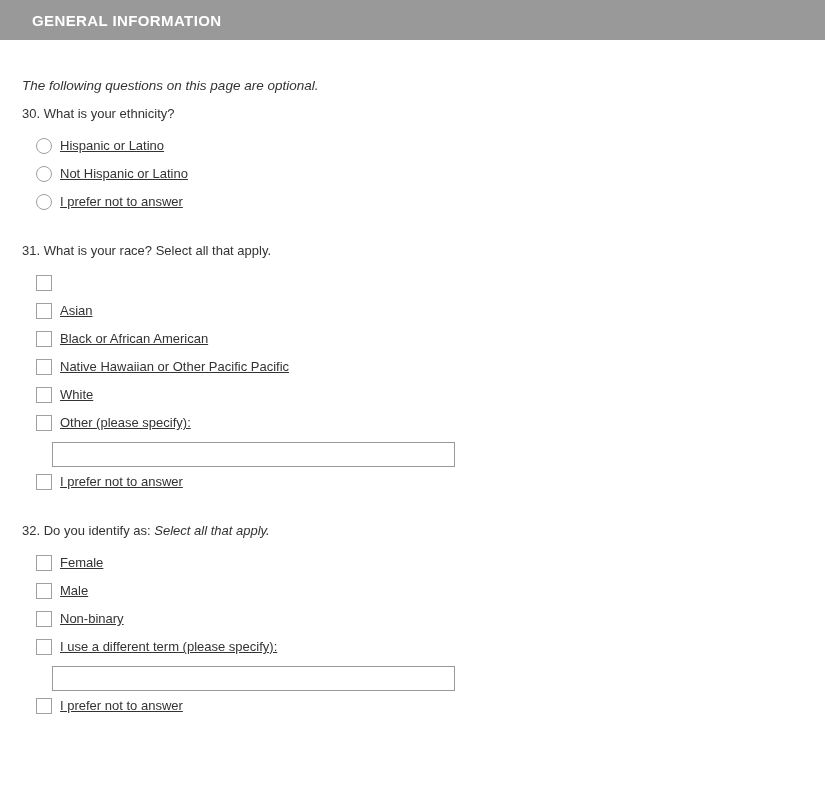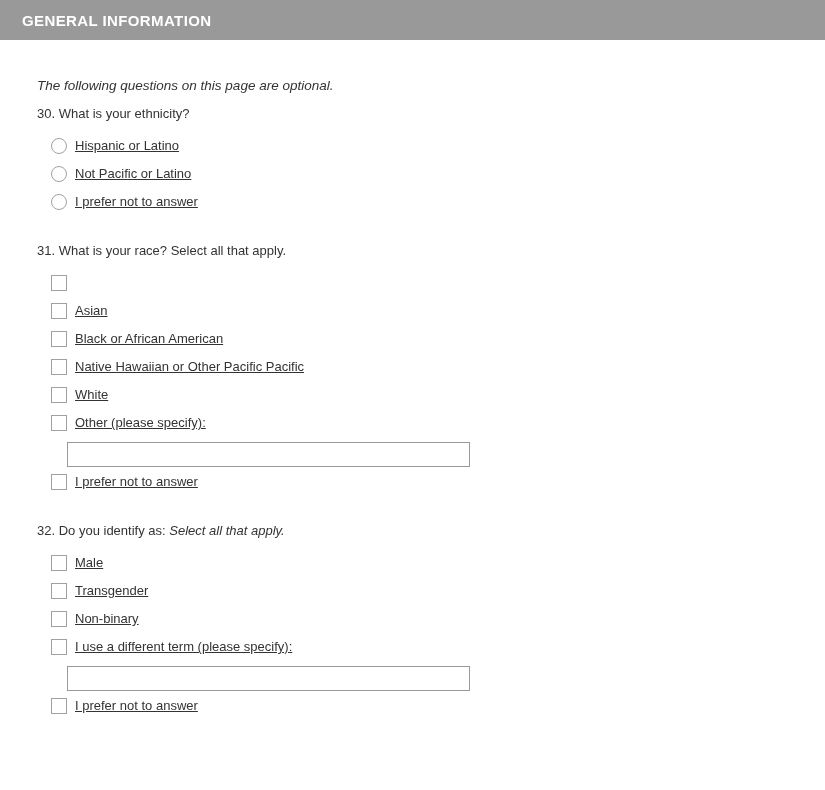--- a/index.html
+++ b/index.html
@@ -12,30 +12,30 @@
     font-size: 13px;
     color: #333333;
   }
   .page { width: 825px; min-height: 790px; background: #ffffff; }
 
   .section-header {
     height: 40px;
     background: #999999;
     display: flex;
     align-items: center;
-    padding: 0 22px;
+    padding: 0 32px;
   }
   .section-header .title {
     color: #ffffff;
     font-weight: bold;
     font-size: 15px;
     letter-spacing: 0.4px;
   }
 
-  .content { padding: 0 22px 30px 37px; }
+  .content { padding: 0 22px 30px 22px; }
 
   .note {
     font-style: italic;
     font-size: 13.5px;
     margin: 38px 0 0 0;
   }
 
   .question { margin-top: 13px; }
   .question + .question { margin-top: 32px; }
 
@@ -97,21 +97,21 @@
         <span>30.</span>
         <span>What is your ethnicity?</span>
       </div>
       <div class="options">
         <div class="option-row">
           <span class="radio"></span>
           <span class="option-label">Hispanic or Latino</span>
         </div>
         <div class="option-row">
           <span class="radio"></span>
-          <span class="option-label">Not Pacific or Latino</span>
+          <span class="option-label">Not Hispanic or Latino</span>
         </div>
         <div class="option-row">
           <span class="radio"></span>
           <span class="option-label">I prefer not to answer</span>
         </div>
       </div>
     </div>
 
     <div class="question">
       <div class="q-label">
@@ -152,25 +152,25 @@
 
     <div class="question">
       <div class="q-label">
         <span>32.</span>
         <span>Do you identify as:</span>
         <span class="q-italic">Select all that apply.</span>
       </div>
       <div class="options">
         <div class="option-row">
           <span class="checkbox"></span>
-          <span class="option-label">Male</span>
+          <span class="option-label">Female</span>
         </div>
         <div class="option-row">
           <span class="checkbox"></span>
-          <span class="option-label">Transgender</span>
+          <span class="option-label">Male</span>
         </div>
         <div class="option-row">
           <span class="checkbox"></span>
           <span class="option-label">Non-binary</span>
         </div>
         <div class="option-row">
           <span class="checkbox"></span>
           <span class="option-label">I use a different term (please specify):</span>
         </div>
         <input type="text" class="specify-input" value="" style="">

